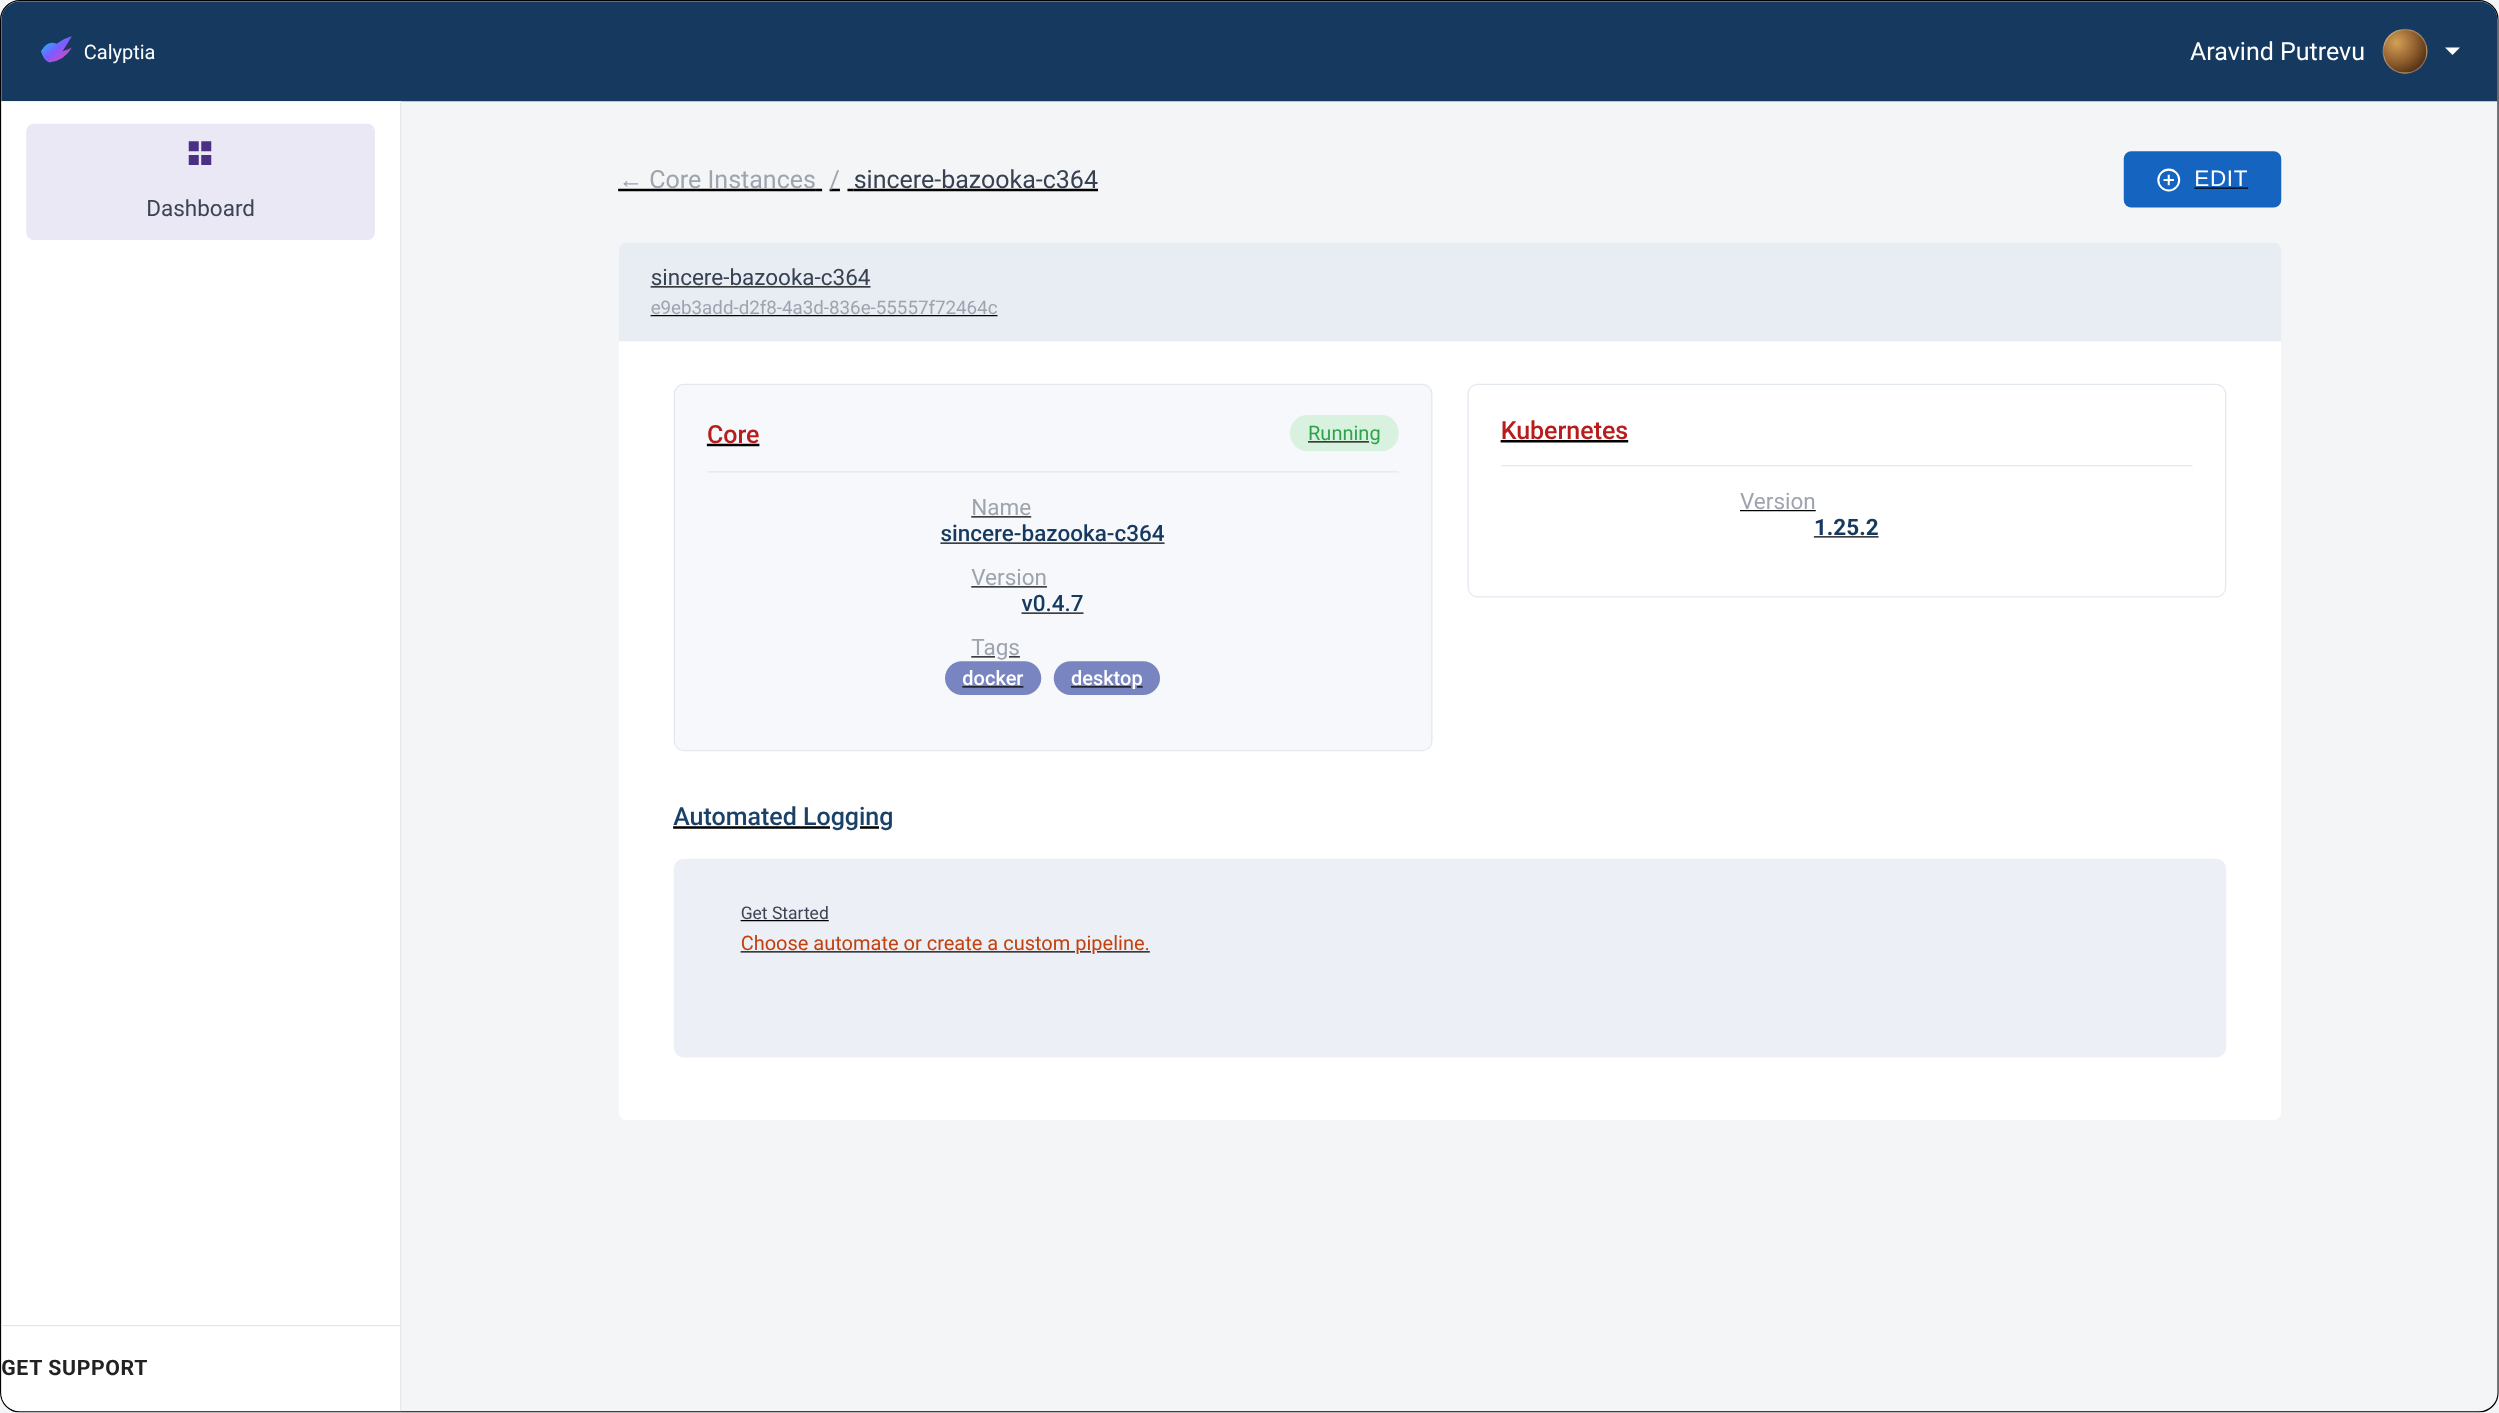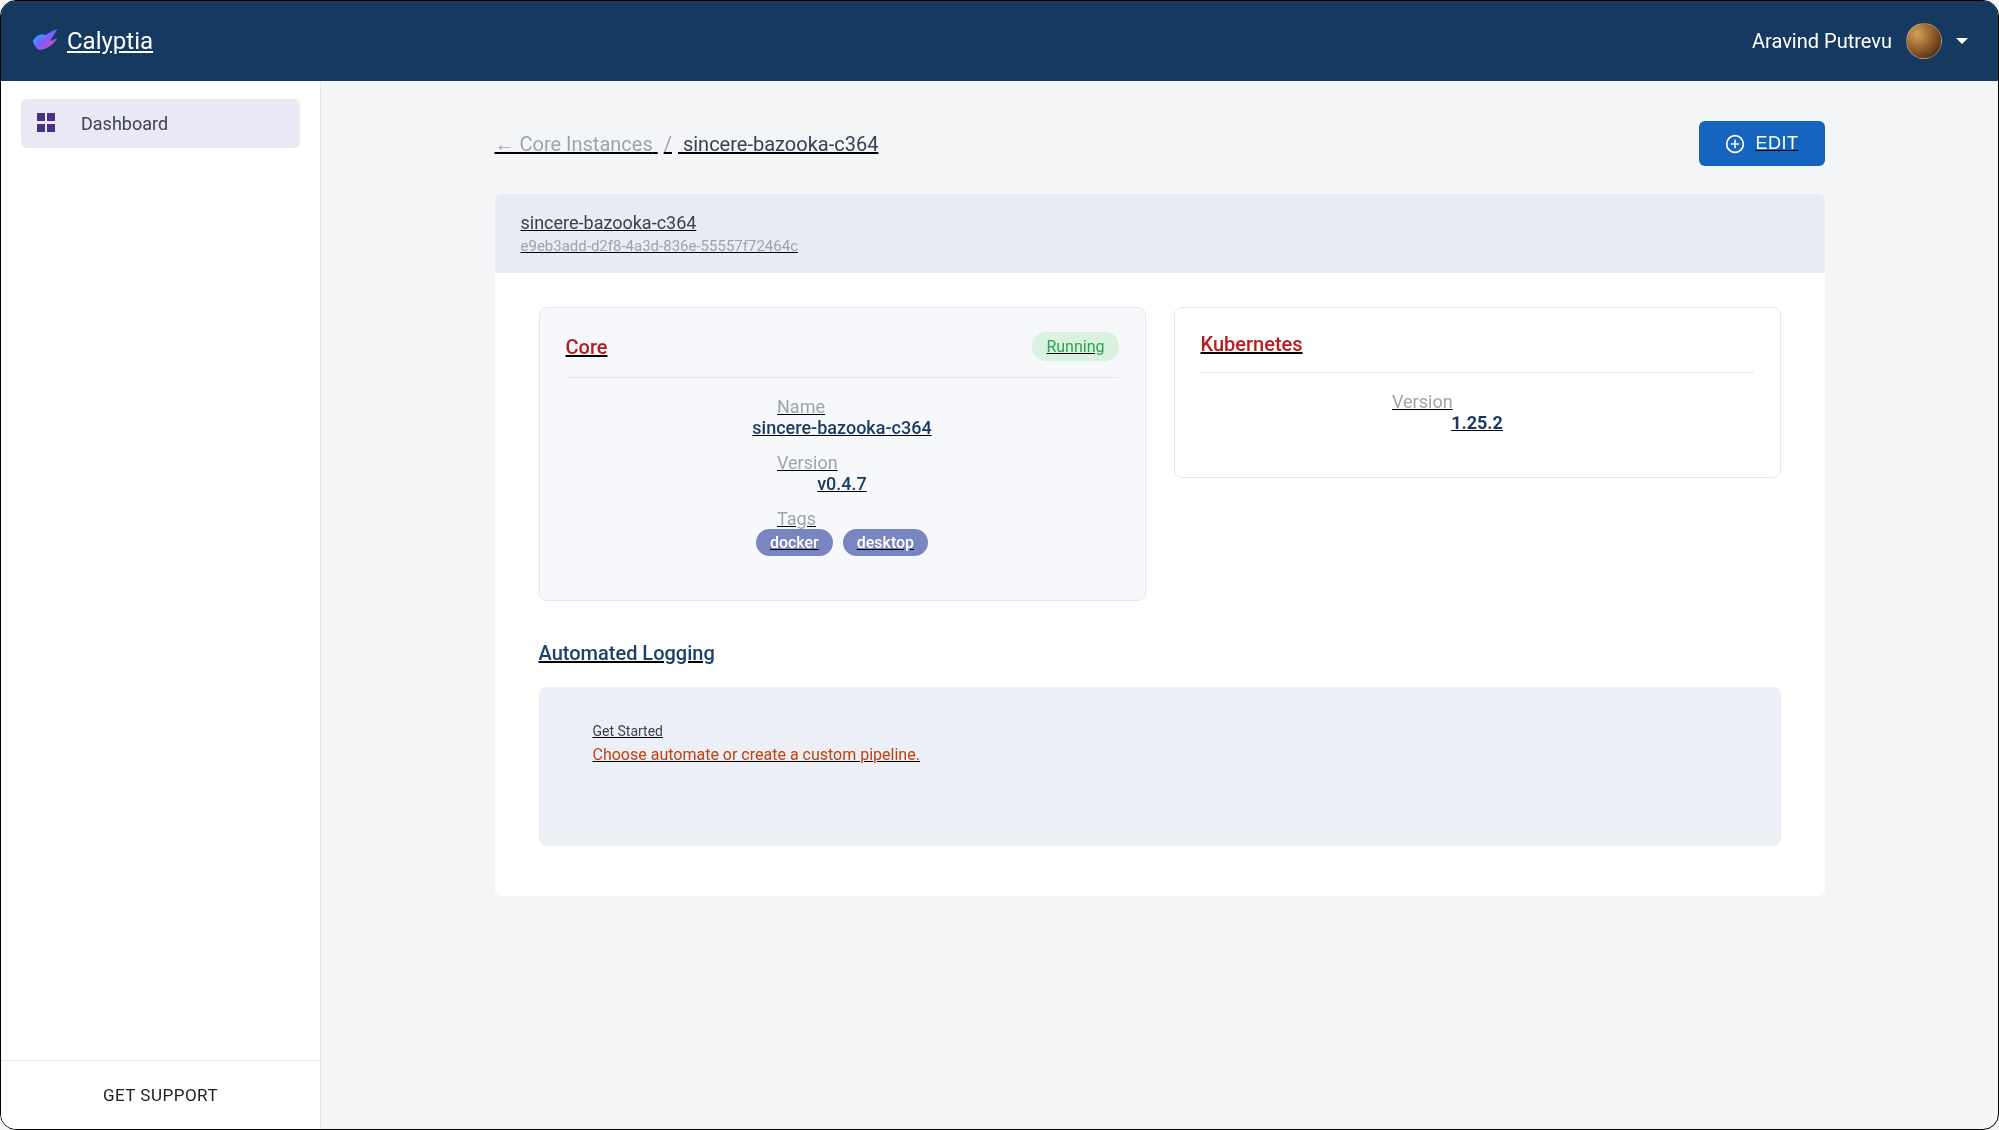--- a/index.html
+++ b/index.html
@@ -38,23 +38,22 @@
       display: flex;
       align-items: center;
       gap: 8px;
     }
     .logo-icon {
       width: 30px;
       height: 30px;
     }
     .logo-text {
       color: #fff;
-      font-size: 24px;
+      font-size: 16px;
       font-weight: 400;
-      text-decoration: underline;
     }
     .user-area {
       display: flex;
       align-items: center;
       gap: 14px;
       cursor: pointer;
     }
     .user-name {
       color: #fff;
       font-size: 20px;
@@ -87,24 +86,26 @@
       border-right: 1px solid #e5e7eb;
       display: flex;
       flex-direction: column;
       flex-shrink: 0;
     }
     .sidebar-top {
       padding: 18px 20px;
     }
     .sidebar-item {
       display: flex;
+      align-items: center;
       gap: 24px;
       padding: 14px 16px;
       border-radius: 6px;
       cursor: pointer;
+      flex-direction: column;
     }
     .sidebar-item.active {
       background: #eae8f4;
     }
     .sidebar-item-label {
       color: #3c4353;
       font-size: 18px;
     }
     .dash-icon {
       width: 20px;
@@ -120,23 +121,23 @@
     .dash-icon .a { width: 8px; height: 8px; }
     .dash-icon .b { width: 8px; height: 8px; }
     .dash-icon .c { width: 8px; height: 8px; }
     .dash-icon .d { width: 8px; height: 8px; }
     .sidebar-bottom {
       margin-top: auto;
       border-top: 1px solid #e5e7eb;
       padding: 24px 0;
     }
     .support-link {
-      text-align: center;
+      text-align: left;
       font-size: 17px;
-      font-weight: 400;
+      font-weight: 700;
       color: #222;
       letter-spacing: 0.5px;
       cursor: pointer;
     }
     
     .main {
       flex: 1;
       padding: 40px 60px;
       overflow: auto;
     }

